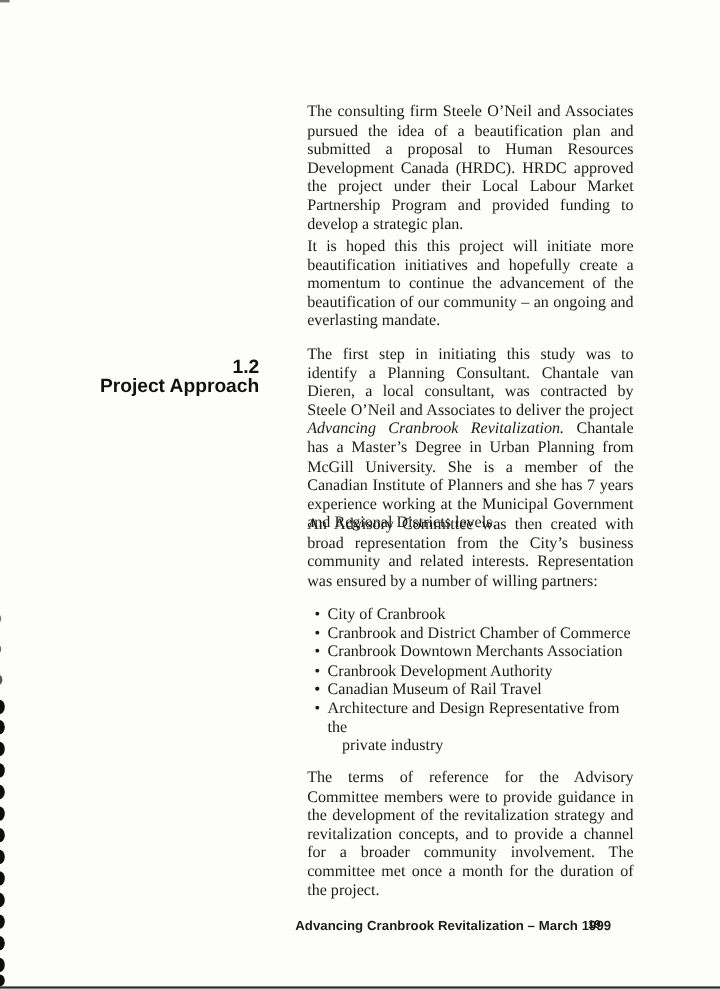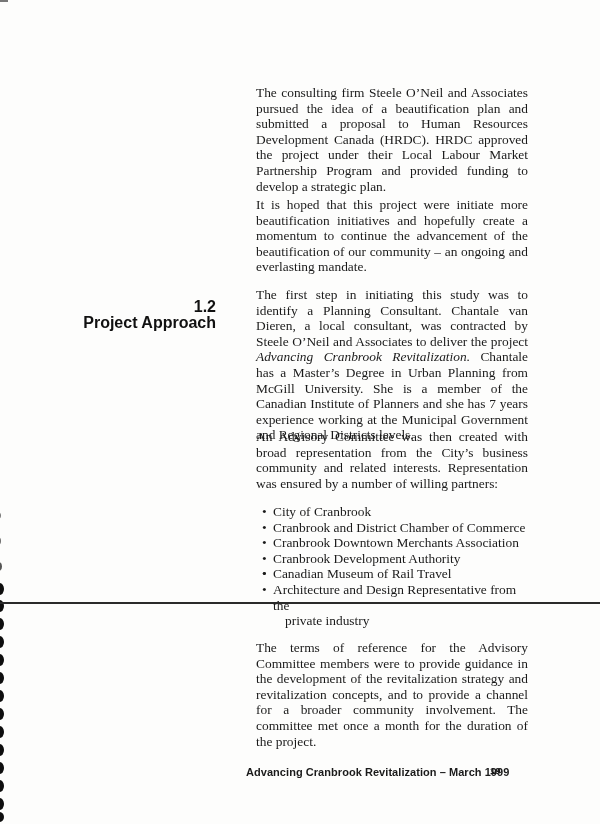--- a/index.html
+++ b/index.html
@@ -11,21 +11,21 @@
       width: 600px;
       height: 824px;
       position: relative;
       overflow: hidden;
       background: #fdfdfc;
     }
     .page {
       position: absolute;
       left: 0; top: 0;
       width: 600px;
-      height: 604px;
+      height: 824px;
     }
     .body-col {
       position: absolute;
       left: 256px;
       width: 272px;
       font-family: "Liberation Serif", serif;
       font-size: 13.4px;
       line-height: 15.6px;
       color: #1a1a1a;
       text-align: justify;
@@ -153,21 +153,21 @@
     <div class="hole" style="top:780px"></div>
     <div class="hole" style="top:798px"></div>
     <div class="hole" style="top:812px;height:10px"></div>
   </div>
 
   <div class="body-col p1">
     <p>The consulting firm Steele O’Neil and Associates pursued the idea of a beautification plan and submitted a proposal to Human Resources Development Canada (HRDC). HRDC approved the project under their Local Labour Market Partnership Program and provided funding to develop a strategic plan.</p>
   </div>
 
   <div class="body-col p2">
-    <p>It is hoped that this project were initiate more beautification initiatives and hopefully create a momentum to continue the advancement of the beautification of our community – an ongoing and everlasting mandate.</p>
+    <p>It is hoped this this project will initiate more beautification initiatives and hopefully create a momentum to continue the advancement of the beautification of our community – an ongoing and everlasting mandate.</p>
   </div>
 
   <div class="section-heading">
     <div>1.2</div>
     <div>Project Approach</div>
   </div>
 
   <div class="body-col p3">
     <p><span>The first step in initiating this study was to identify a Planning Consultant. Chantale van Dieren, a local consultant, was contracted by Steele O’Neil and Associates to deliver the project </span><em>Advancing Cranbrook Revitalization.</em><span> Chantale has a Master’s Degree in Urban Planning from McGill University. She is a member of the Canadian Institute of Planners and she has 7 years experience working at the Municipal Government and Regional Districts levels.</span></p>
   </div>

